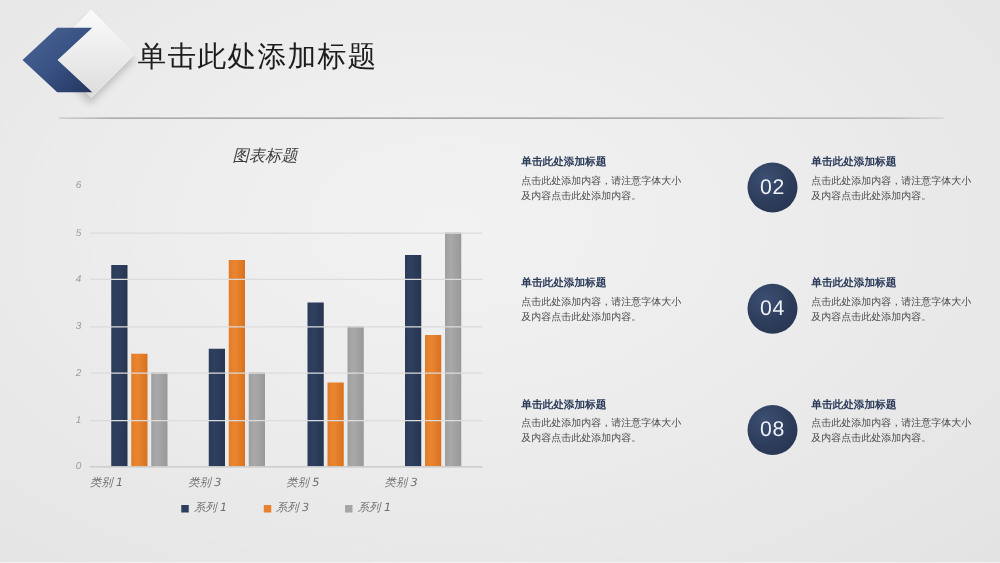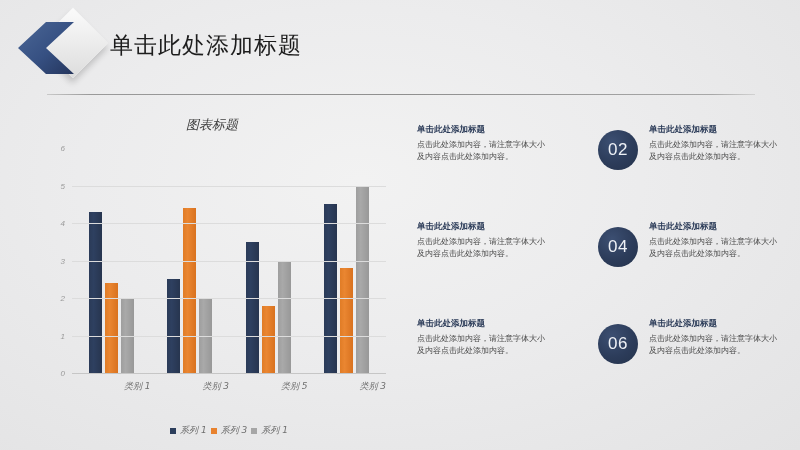--- a/index.html
+++ b/index.html
@@ -50,25 +50,25 @@
     font-size:8px;color:#9a9a9a;
     font-family:"Liberation Sans",sans-serif;
   }
   .groups{position:absolute;left:0;right:0;bottom:0;top:0;display:flex;}
   .group{flex:1;position:relative;display:flex;align-items:flex-end;justify-content:center;gap:3px;}
   .bar{width:13px;position:relative;}
   .bar.s0{background:linear-gradient(to right,#2b3b58 0%,#2e4060 35%,#27354f 100%);}
   .bar.s1{background:linear-gradient(to right,#e07c26 0%,#ea8631 35%,#d9721f 100%);}
   .bar.s2{background:linear-gradient(to right,#9e9e9e 0%,#a9a9a9 35%,#989898 100%);}
   .xlabels{position:absolute;left:38px;right:4px;top:270px;display:flex;}
-  .xlab{flex:1;text-align:right;font-size:9px;color:#6e6e6e;
+  .xlab{flex:1;text-align:left;font-size:9px;color:#6e6e6e;
         font-family:"DejaVu Sans","Liberation Sans",sans-serif;}
   .legend{
     position:absolute;left:38px;right:4px;top:290px;
-    display:flex;justify-content:center;gap:4px;align-items:center;margin-top:24px;
+    display:flex;justify-content:center;gap:29px;align-items:center;
   }
   .leg-item{display:flex;align-items:center;gap:4px;font-size:9px;color:#6e6e6e;
             font-family:"DejaVu Sans","Liberation Sans",sans-serif;}
   .swatch{width:6px;height:6px;display:inline-block;}
 
   
   .items{position:absolute;left:406px;top:124px;width:384px;height:290px;}
   .item{position:absolute;width:192px;height:96px;display:flex;align-items:flex-start;}
   .circle{
     width:40px;height:40px;border-radius:50%;flex:0 0 40px;margin-top:6px;
@@ -198,21 +198,21 @@
           <div class="it-body">点击此处添加内容，请注意字体大小及内容点击此处添加内容。</div>
         </div>
       </div>
       <div class="item" style="left: 0px; top: 194px;">
         <div class="txt">
           <div class="it-title">单击此处添加标题</div>
           <div class="it-body">点击此处添加内容，请注意字体大小及内容点击此处添加内容。</div>
         </div>
       </div>
       <div class="item" style="left: 192px; top: 194px;">
-        <div class="circle">06</div>
+        <div class="circle">08</div>
         <div class="txt">
           <div class="it-title">单击此处添加标题</div>
           <div class="it-body">点击此处添加内容，请注意字体大小及内容点击此处添加内容。</div>
         </div>
       </div>
     </div>
 
 </div>
 
 </body></html>

